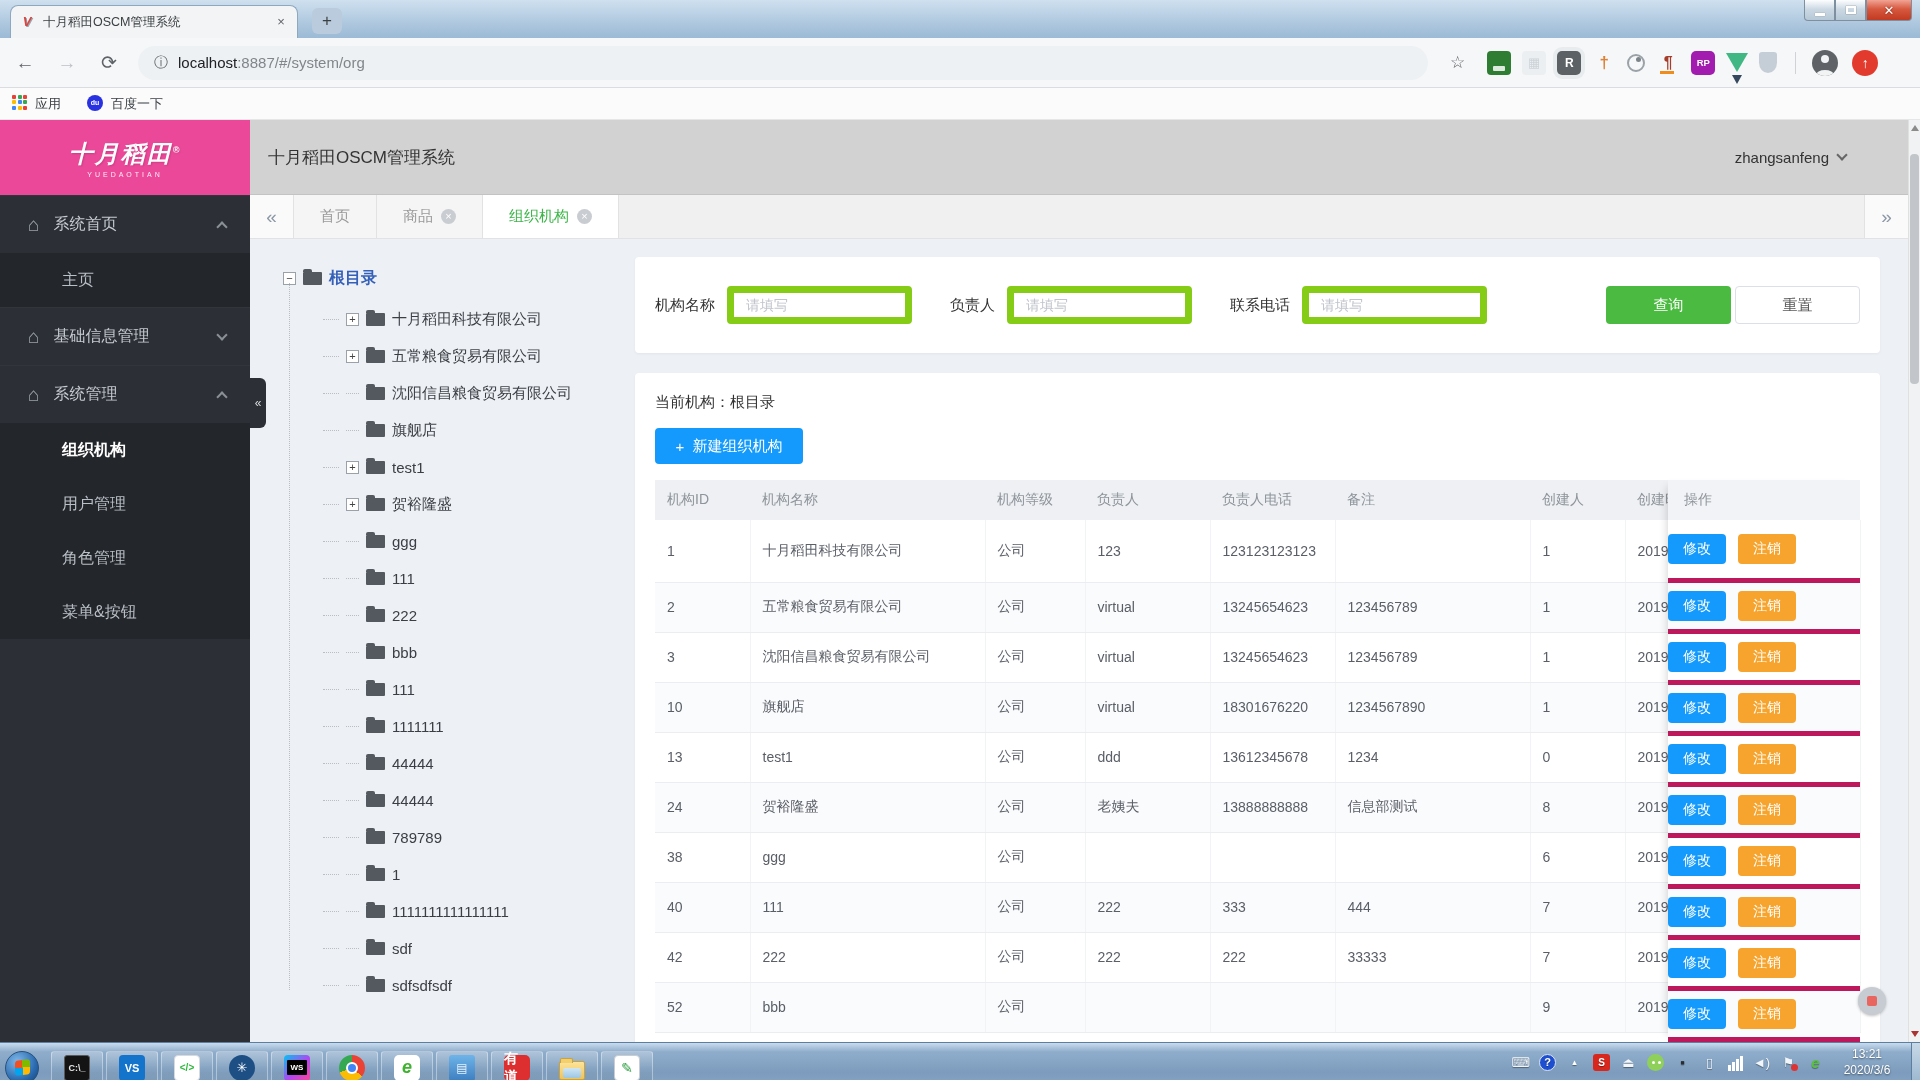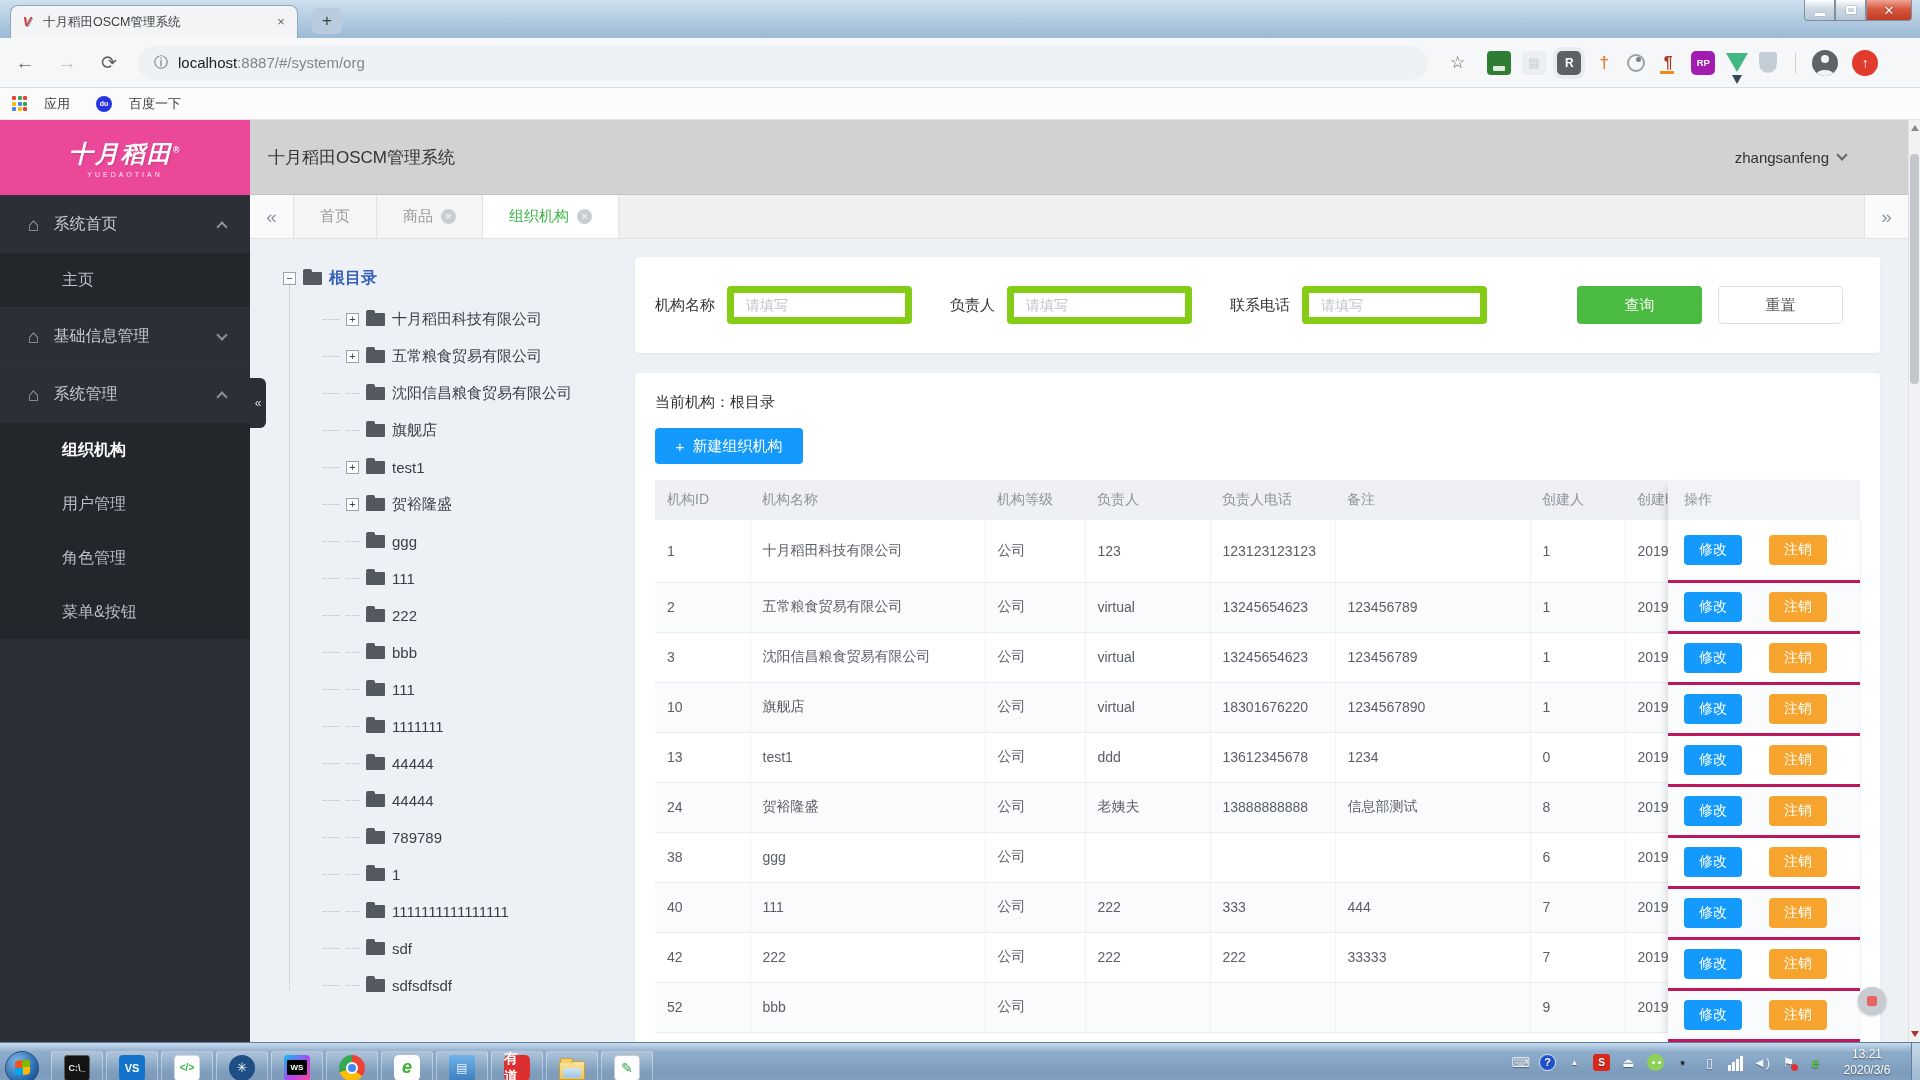--- a/index.html
+++ b/index.html
@@ -46,21 +46,21 @@
 .vue-extension-icon::after{content:"";position:absolute;top:3px;left:50%;margin-left:-5.5px;width:0;height:0;border-left:5.5px solid transparent;border-right:5.5px solid transparent;border-top:9px solid #35495e}
 .shield-extension-icon{width:18px;height:21px;background:#c5cdd6;border-radius:3px 3px 50% 50%}
 .tooldivider{width:1px;height:22px;background:#d0d3d6;margin-left:18px}
 .profile-ic{width:26px;height:26px;border-radius:50%;background:#5f6368;margin-left:16px;position:relative;overflow:hidden}
 .profile-ic::before{content:"";position:absolute;top:5px;left:9px;width:8px;height:8px;border-radius:50%;background:#f1f3f4}
 .profile-ic::after{content:"";position:absolute;bottom:-4px;left:4px;width:18px;height:10px;border-radius:50%;background:#f1f3f4}
 .update-ic{width:26px;height:26px;border-radius:50%;background:#e23b2e;color:#fff;margin-left:14px;display:flex;align-items:center;justify-content:center;font-size:14px;font-weight:bold}
 
 
 .bookmarks{position:absolute;left:0;top:88px;width:1920px;height:32px;background:#fbfbfc;border-bottom:1px solid #e4e6e8;display:flex;align-items:center;padding-left:12px;gap:26px}
-.bm{display:flex;align-items:center;gap:17px;font-size:13px;color:#3c4043}
+.bm{display:flex;gap:8px;font-size:13px;color:#3c4043}
 .apps-grid{width:15px;height:15px;display:grid;grid-template-columns:repeat(3,1fr);gap:1.5px}
 .apps-grid i{border-radius:1px}
 .apps-grid i:nth-child(1){background:#e94235}.apps-grid i:nth-child(2){background:#34a853}.apps-grid i:nth-child(3){background:#e94235}
 .apps-grid i:nth-child(4){background:#fbbc05}.apps-grid i:nth-child(5){background:#4285f4}.apps-grid i:nth-child(6){background:#34a853}
 .apps-grid i:nth-child(7){background:#4285f4}.apps-grid i:nth-child(8){background:#fbbc05}.apps-grid i:nth-child(9){background:#e94235}
 .baidu-ic{width:16px;height:16px;border-radius:50%;background:#2932e1;color:#fff;font-size:7px;font-weight:bold;display:flex;align-items:center;justify-content:center}
 
 
 .logo{position:absolute;left:0;top:120px;width:250px;height:75px;background:#ec4899;display:flex;flex-direction:column;align-items:center;justify-content:center;color:#fff}
 .logo .lg-main{font-size:24px;font-weight:bold;font-style:italic;letter-spacing:2px;text-shadow:1px 1px 2px rgba(0,0,0,.15)}
@@ -106,39 +106,39 @@
 .folder{position:relative;width:19px;height:13px;background:#54595f;border-radius:1px;flex:none}
 .folder::before{content:"";position:absolute;top:-3px;left:0;width:9px;height:3px;background:#54595f;border-radius:2px 2px 0 0}
 .tlabel{font-size:15px;color:#3b3f45;white-space:nowrap}
 
 
 .search-card{position:absolute;left:385px;top:18px;width:1245px;height:96px;background:#fff;border-radius:4px;box-shadow:0 1px 3px rgba(0,0,0,.05);display:flex;align-items:center;padding:0 20px}
 .sfield{display:flex;align-items:center;gap:12px;margin-right:38px}
 .sfield label{font-size:15px;color:#333;white-space:nowrap}
 .sfield input{width:185px;height:38px;border:7px solid #84cc16;border-radius:4px;padding:0 12px;font-size:14px;color:#333;outline:none}
 .sfield input::placeholder{color:#c0c4cc}
-.sbtns{position:absolute;right:37px;display:flex;gap:16px}
+.sbtns{position:absolute;right:20px;display:flex;gap:4px}
 .btn{height:38px;border-radius:4px;border:none;font-size:15px;cursor:pointer}
 .btn.query{width:125px;background:#4bba40;color:#fff}
 .btn.reset{width:125px;background:#fff;border:1px solid #dcdfe6;color:#5a5a5a}
 
 
 .main-card{position:absolute;left:385px;top:134px;width:1245px;height:690px;background:#fff;border-radius:4px;box-shadow:0 1px 3px rgba(0,0,0,.05);padding:18px 20px}
 .current-org{font-size:15px;color:#333;margin-top:2px}
 .btn.create{margin-top:16px;width:148px;height:36px;background:#149afc;color:#fff;display:flex;align-items:center;justify-content:center;gap:8px;font-size:15px}
 .tablewrap{position:relative;margin-top:16px;width:1205px}
 table.grid{width:100%;border-collapse:collapse;table-layout:fixed}
 table.grid th{height:40px;background:#eef0f3;color:#8e949b;font-weight:normal;font-size:14px;text-align:left;padding:0 12px;white-space:nowrap;overflow:hidden}
 table.grid td{height:50px;font-size:14px;color:#5a5e66;border-bottom:1px solid #ebedf0;border-right:1px solid #f2f3f5;padding:0 12px;word-wrap:break-word}
 table.grid tr.stripe td{background:#fafbfc}
 table.grid tr.tall td{height:62px}
 
 .ops{position:absolute;top:0;right:0;width:192px;background:#fff;box-shadow:-7px 0 9px -7px rgba(0,0,0,.2)}
 .ops-header{height:40px;background:#f2f3f6;color:#8e949b;font-size:14px;display:flex;align-items:center;padding-left:16px}
-.ops-row{display:flex;align-items:center;gap:27px;padding-left:16px;border-bottom:3px solid #be185d}
+.ops-row{display:flex;align-items:center;gap:12px;border-bottom:5px solid #be185d}
 .ops-row.stripe{background:#fafbfc}
 .abtn{width:58px;height:30px;border:none;border-radius:4px;color:#fff;font-size:14px;cursor:pointer}
 .abtn.edit{background:#149afc}
 .abtn.cancel{background:#f6a42d}
 .float-widget{position:absolute;right:22px;top:748px;width:28px;height:28px;border-radius:50%;background:#c7ccd3;box-shadow:0 1px 3px rgba(0,0,0,.25)}
 .float-widget::after{content:"";position:absolute;left:9px;top:9px;width:10px;height:10px;border-radius:2px;background:#e9655f}
 
 
 .page-scrollbar{position:absolute;right:0;top:120px;width:12px;height:922px;background:#f1f2f4;border-left:1px solid #e0e0e0}
 .sb-arrow{position:absolute;left:2px;width:0;height:0;border-left:4px solid transparent;border-right:4px solid transparent}

